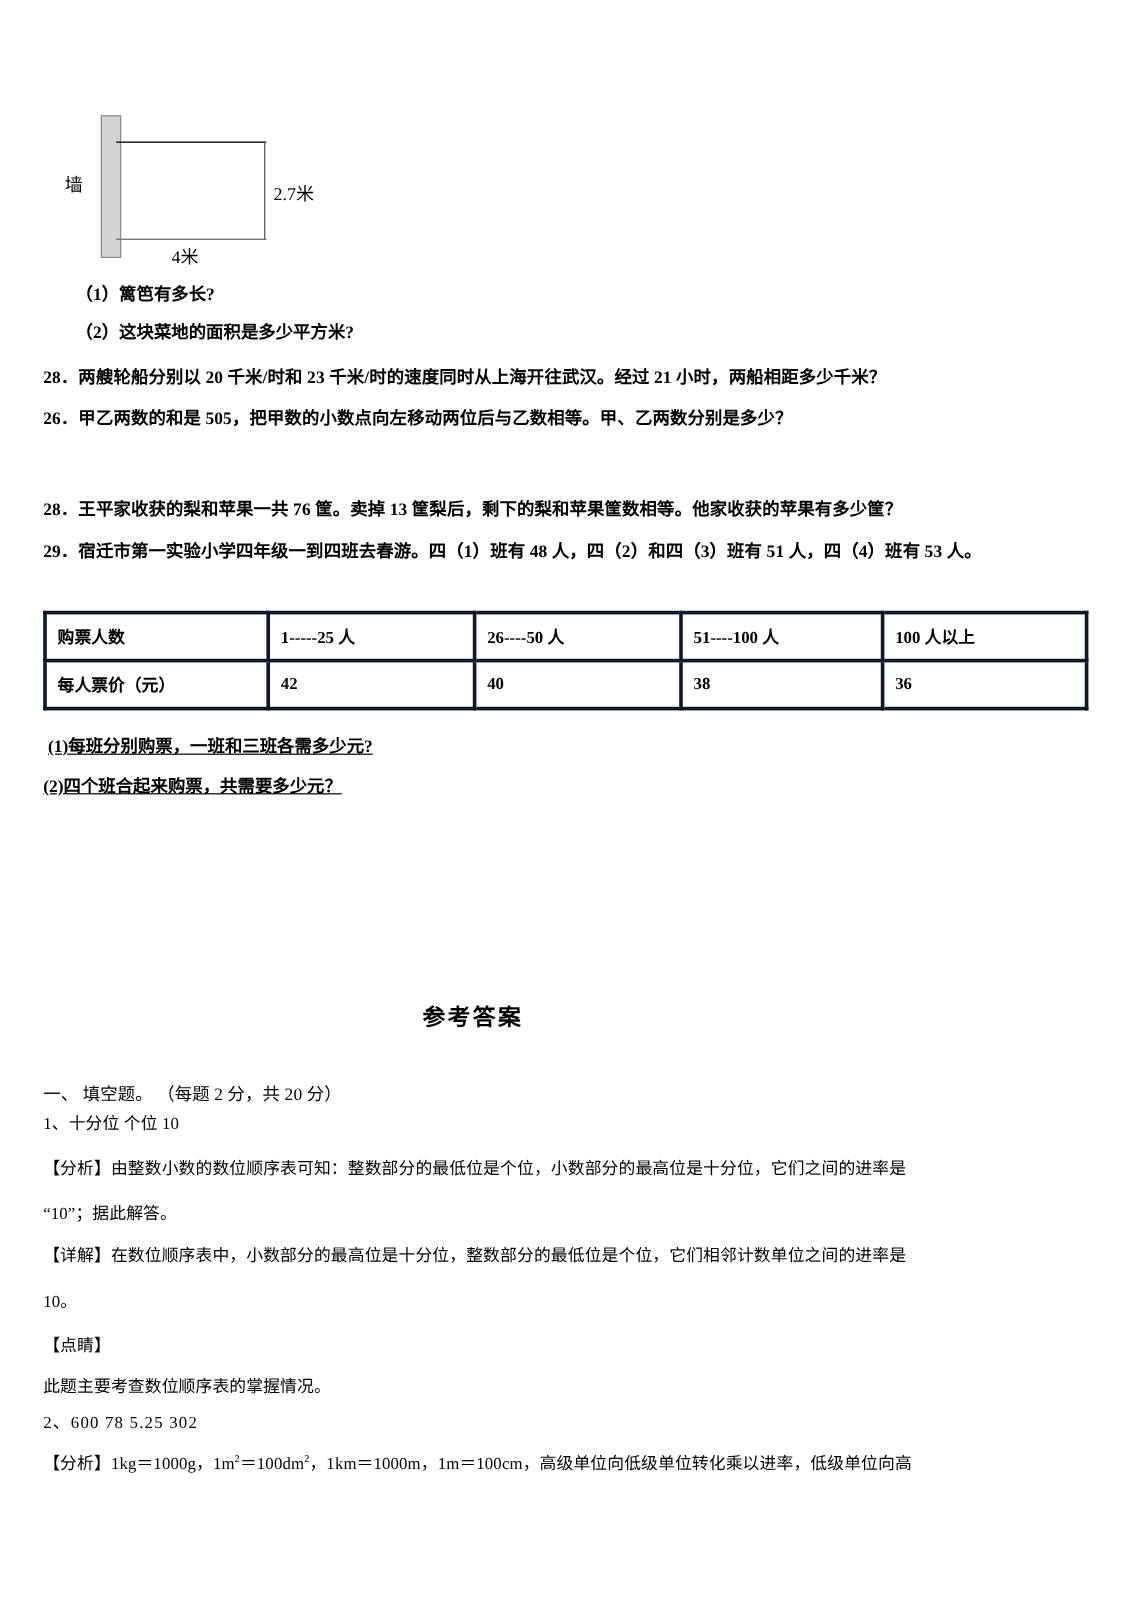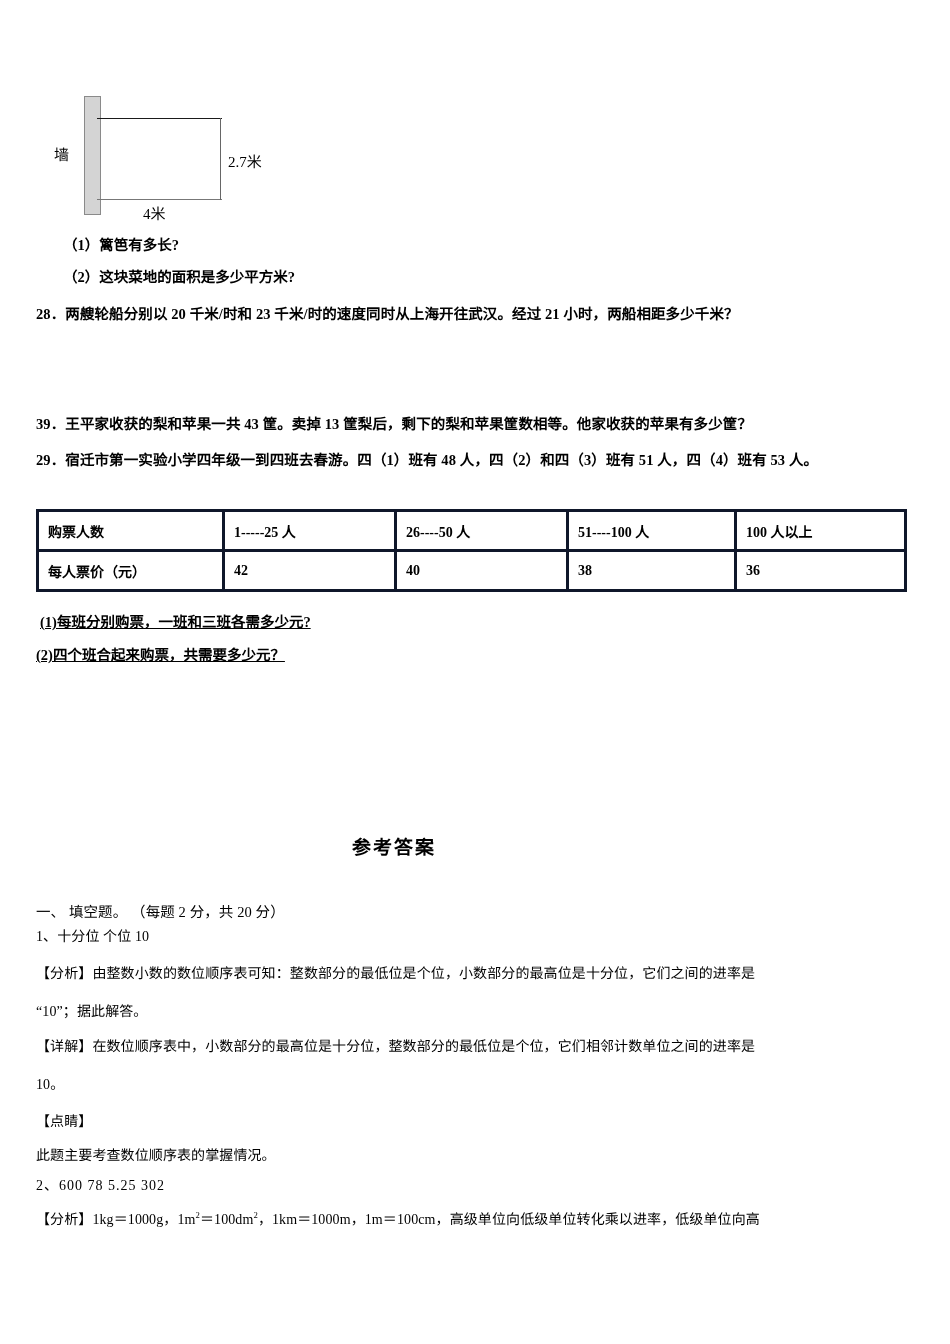--- a/index.html
+++ b/index.html
@@ -211,21 +211,22 @@
     <div class="plot-rect-bottom"></div>
     <div class="plot-rect-right"></div>
     <div class="dim-height">2.7米</div>
     <div class="dim-width">4米</div>
   </div>
 
   <div class="sub-q sub-q-1">（1）篱笆有多长?</div>
   <div class="sub-q sub-q-2">（2）这块菜地的面积是多少平方米?</div>
 
   <div class="q-line q25">28．两艘轮船分别以 20 千米/时和 23 千米/时的速度同时从上海开往武汉。经过 21 小时，两船相距多少千米？</div>
-  <div class="q-line q28">39．王平家收获的梨和苹果一共 43 筐。卖掉 13 筐梨后，剩下的梨和苹果筐数相等。他家收获的苹果有多少筐？</div>
+  <div class="q-line q26">26．甲乙两数的和是 505，把甲数的小数点向左移动两位后与乙数相等。甲、乙两数分别是多少？</div>
+  <div class="q-line q28">28．王平家收获的梨和苹果一共 76 筐。卖掉 13 筐梨后，剩下的梨和苹果筐数相等。他家收获的苹果有多少筐？</div>
   <div class="q-line q29">29．宿迁市第一实验小学四年级一到四班去春游。四（1）班有 48 人，四（2）和四（3）班有 51 人，四（4）班有 53 人。</div>
 
   <table class="ticket-table">
     <colgroup>
       <col class="c0">
         <col class="c1">
         <col class="c2">
         <col class="c3">
         <col class="c4">
     </colgroup>

